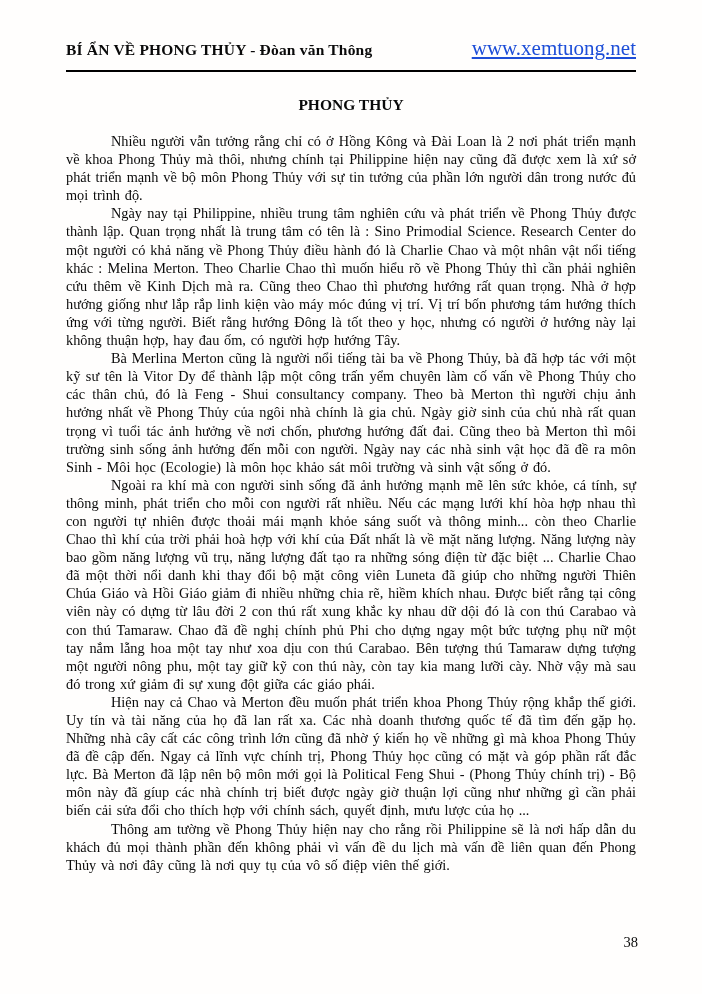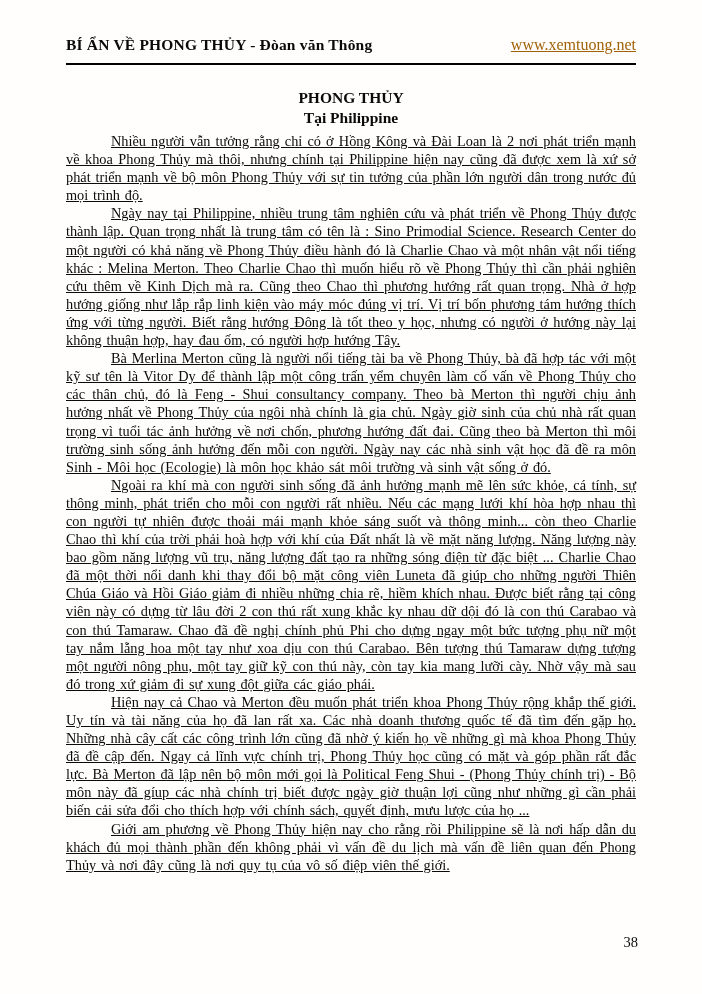--- a/index.html
+++ b/index.html
@@ -24,23 +24,23 @@
     justify-content: space-between;
     align-items: baseline;
   }
   .book-title {
     font-weight: bold;
     font-size: 15.5px;
     letter-spacing: 0.2px;
     white-space: nowrap;
   }
   .site-link {
-    font-size: 16px;
+    font-size: 21px;
     text-decoration: underline;
-    color: #a16207;
+    color: #1d4ed8;
     white-space: nowrap;
     cursor: pointer;
   }
   .header-rule {
     border: none;
     border-top: 2px solid #000000;
     margin: 9px 0 0 0;
   }
   .title-block {
     margin-top: 23px;
@@ -50,22 +50,21 @@
     font-size: 15.5px;
     font-weight: bold;
     line-height: 20px;
   }
   .doc-subtitle {
     font-size: 15.5px;
     font-weight: bold;
     line-height: 20px;
   }
   .body-text {
-    margin-top: 4px;
-    text-decoration: underline;
+    margin-top: 17px;
   }
   .body-text p {
     margin: 0;
     font-size: 14.3px;
     line-height: 18.1px;
     text-align: justify;
     text-indent: 45px;
     word-spacing: 1.2px;
   }
   .page-number {
@@ -82,27 +81,26 @@
 
   <div class="header-row">
     <span class="book-title">BÍ ẨN VỀ PHONG THỦY  - Đòan văn Thông</span>
     <a class="site-link">www.xemtuong.net</a>
   </div>
 
   <hr class="header-rule">
 
   <div class="title-block">
     <div class="doc-title">PHONG THỦY</div>
-    <div class="doc-subtitle">Tại Philippine</div>
   </div>
 
   <div class="body-text">
     <p>Nhiều người vẫn tưởng rằng chỉ có ở Hồng Kông và Đài Loan là 2 nơi phát triển mạnh về khoa Phong Thủy mà thôi, nhưng chính tại Philippine hiện nay cũng đã được xem là xứ sở phát triển mạnh về bộ môn Phong Thủy với sự tin tưởng của phần lớn người dân trong nước đủ mọi trình độ.</p>
     <p>Ngày nay tại Philippine, nhiều trung tâm nghiên cứu và phát triển về Phong Thủy được thành lập. Quan trọng nhất là trung tâm có tên là : Sino Primodial Science. Research Center do một người có khả năng về Phong Thủy điều hành đó là Charlie Chao và một nhân vật nổi tiếng khác : Melina Merton. Theo Charlie Chao thì muốn hiểu rõ về Phong Thủy thì cần phải nghiên cứu thêm về Kinh Dịch mà ra. Cũng theo Chao thì phương hướng rất quan trọng. Nhà ở hợp hướng giống như lắp rắp linh kiện vào máy móc đúng vị trí. Vị trí bốn phương tám hướng thích ứng với từng người. Biết rằng hướng Đông là tốt theo y học, nhưng có người ở hướng này lại không thuận hợp, hay đau ốm, có người hợp hướng Tây.</p>
     <p>Bà Merlina Merton cũng là người nổi tiếng tài ba về Phong Thủy, bà đã hợp tác với một kỹ sư tên là Vitor Dy để thành lập một công trấn yểm chuyên làm cố vấn về Phong Thủy cho các thân chủ, đó là Feng - Shui consultancy company. Theo bà Merton thì người chịu ảnh hưởng nhất về Phong Thủy của ngôi nhà chính là gia chủ. Ngày giờ sinh của chủ nhà rất quan trọng vì tuổi tác ảnh hưởng về nơi chốn, phương hướng đất đai. Cũng theo bà Merton thì môi trường sinh sống ảnh hưởng đến mỗi con người. Ngày nay các nhà sinh vật học đã đề ra môn Sinh - Môi học (Ecologie) là môn học khảo sát môi trường và sinh vật sống ở đó.</p>
     <p>Ngoài ra khí mà con người sinh sống đã ảnh hưởng mạnh mẽ lên sức khỏe, cá tính, sự thông minh, phát triển cho mỗi con người rất nhiều. Nếu các mạng lưới khí hòa hợp nhau thì con người tự nhiên được thoải mái mạnh khỏe sáng suốt và thông minh... còn theo Charlie Chao thì khí của trời phải hoà hợp với khí của Đất nhất là về mặt năng lượng. Năng lượng này bao gồm năng lượng vũ trụ, năng lượng đất tạo ra những sóng điện từ đặc biệt ... Charlie Chao đã một thời nổi danh khi thay đổi bộ mặt công viên Luneta đã giúp cho những người Thiên Chúa Giáo và Hồi Giáo giảm đi nhiều những chia rẽ, hiềm khích nhau. Được biết rằng tại công viên này có dựng từ lâu đời 2 con thú rất xung khắc ky nhau dữ dội đó là con thú Carabao và con thú Tamaraw. Chao đã đề nghị chính phủ Phi cho dựng ngay một bức tượng phụ nữ một tay nắm lẵng hoa một tay như xoa dịu con thú Carabao. Bên tượng thú Tamaraw dựng tượng một người nông phu, một tay giữ kỹ con thú này, còn tay kia mang lưỡi cày. Nhờ vậy mà sau đó trong xứ giảm đi sự xung đột giữa các giáo phái.</p>
     <p>Hiện nay cả Chao và Merton đều muốn phát triển khoa Phong Thủy rộng khắp thế giới. Uy tín và tài năng của họ đã lan rất xa. Các nhà doanh thương quốc tế đã tìm đến gặp họ. Những nhà cây cất các công trình lớn cũng đã nhờ ý kiến họ về những gì mà khoa Phong Thủy đã đề cập đến. Ngay cả lĩnh vực chính trị, Phong Thủy học cũng có mặt và góp phần rất đắc lực. Bà Merton đã lập nên bộ môn mới gọi là Political Feng Shui - (Phong Thủy chính trị) - Bộ môn này đã gíup các nhà chính trị biết được ngày giờ thuận lợi cũng như những gì cần phải biến cải sửa đổi cho thích hợp với chính sách, quyết định, mưu lược của họ ...</p>
-    <p>Giới am phương về Phong Thủy hiện nay cho rằng rồi Philippine sẽ là nơi hấp dẫn du khách đủ mọi thành phần đến không phải vì vấn đề du lịch mà vấn đề liên quan đến Phong Thủy và nơi đây cũng là nơi quy tụ của vô số điệp viên thế giới.</p>
+    <p>Thông am tường về Phong Thủy hiện nay cho rằng rồi Philippine sẽ là nơi hấp dẫn du khách đủ mọi thành phần đến không phải vì vấn đề du lịch mà vấn đề liên quan đến Phong Thủy và nơi đây cũng là nơi quy tụ của vô số điệp viên thế giới.</p>
   </div>
 
   <div class="page-number">38</div>
 
 </div>
 
 </body></html>

